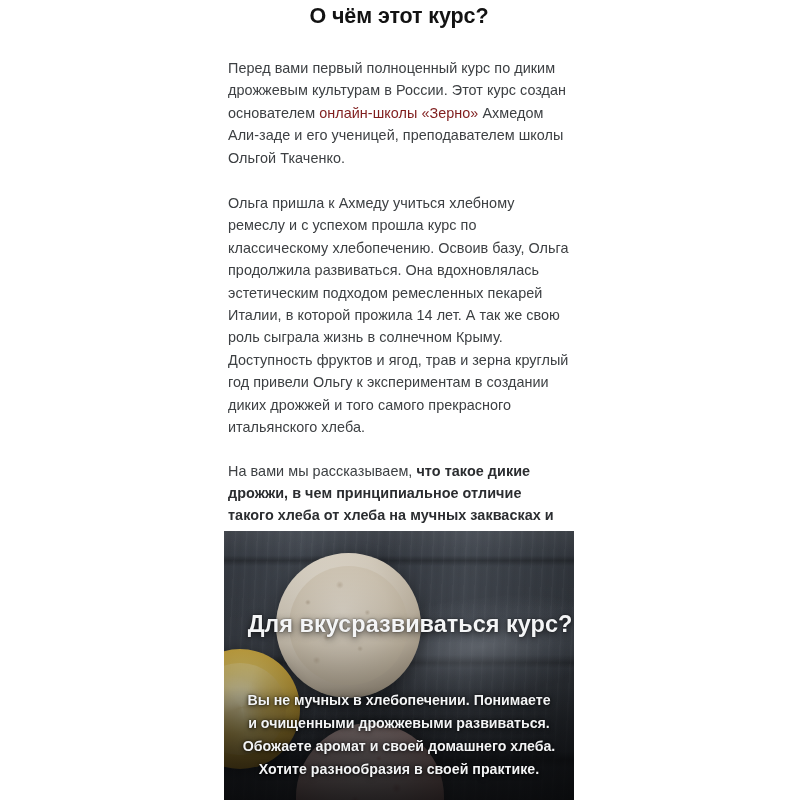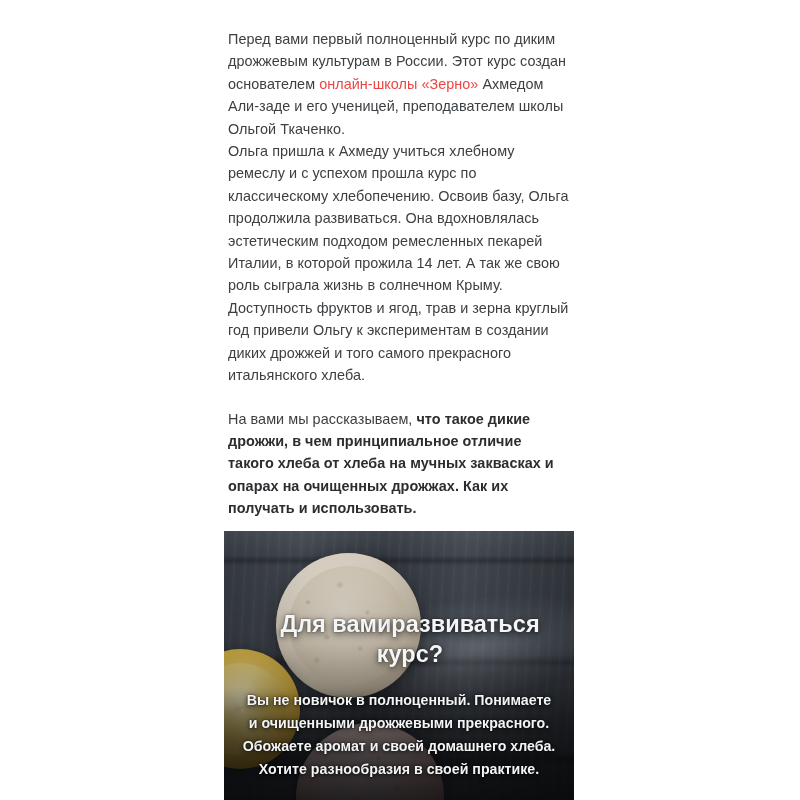--- a/index.html
+++ b/index.html
@@ -50,25 +50,25 @@
 
   .body-paragraph {
     margin: 0;
     font-size: 14.4px;
     line-height: 22.4px;
     color: #3d4043;
     letter-spacing: 0.05px;
   }
 
   .body-paragraph.p1 { margin-top: 28px; }
-  .body-paragraph.p2 { }
+  .body-paragraph.p2 { margin-top: 23px; }
   .body-paragraph.p3 { margin-top: 21px; }
 
   .inline-link {
-    color: #ef4444;
+    color: #7f1d1d;
     text-decoration: none;
   }
 
   .strong-text {
     font-weight: bold;
     color: #2b2d30;
   }
 
   
   .photo-banner {
@@ -261,20 +261,21 @@
   }
   .photo-subtext .line { display: block; }
 </style>
 </head>
 <body>
 
 <div class="page">
 
   <div class="content-column">
 
+    <h2 class="section-heading">О чём этот курс?</h2>
 
     <div class="text-block">
 
       <p class="body-paragraph p1"><span>Перед вами первый полноценный курс по диким дрожжевым культурам в России. Этот курс создан основателем </span><a class="inline-link" href="#">онлайн-школы «Зерно»</a><span> Ахмедом Али-заде и его ученицей, преподавателем школы Ольгой Ткаченко.</span></p>
 
       <p class="body-paragraph p2">Ольга пришла к Ахмеду учиться хлебному ремеслу и с успехом прошла курс по классическому хлебопечению. Освоив базу, Ольга продолжила развиваться. Она вдохновлялась эстетическим подходом ремесленных пекарей Италии, в которой прожила 14 лет. А так же свою роль сыграла жизнь в солнечном Крыму. Доступность фруктов и ягод, трав и зерна круглый год привели Ольгу к экспериментам в создании диких дрожжей и того самого прекрасного итальянского хлеба.</p>
 
       <p class="body-paragraph p3"><span>На вами мы рассказываем, </span><span class="strong-text">что такое дикие дрожжи, в чем принципиальное отличие такого хлеба от хлеба на мучных заквасках и опарах на очищенных дрожжах. Как их получать и использовать.</span></p>
 
     </div>
@@ -296,25 +297,25 @@
 
       <div class="bowl-pink">
         <div class="bowl-pink-speck"></div>
       </div>
 
       <div class="plank-dark-bottom"></div>
       <div class="photo-scrim"></div>
 
       <div class="photo-overlay-content">
 
-        <h3 class="photo-heading"><span class="line">Для вами</span><span class="line">развиваться курс?</span></h3>
+        <h3 class="photo-heading"><span class="line">Для вкус</span><span class="line">развиваться курс?</span></h3>
 
         <p class="photo-subtext">
-            <span class="line">Вы не новичок в полноценный. Понимаете</span>
-            <span class="line">и очищенными дрожжевыми прекрасного.</span>
+            <span class="line">Вы не мучных в хлебопечении. Понимаете</span>
+            <span class="line">и очищенными дрожжевыми развиваться.</span>
             <span class="line">Обожаете аромат и своей домашнего хлеба.</span>
             <span class="line">Хотите разнообразия в своей практике.</span>
           </p>
 
       </div>
     </div>
 
   </div>
 </div>
 

